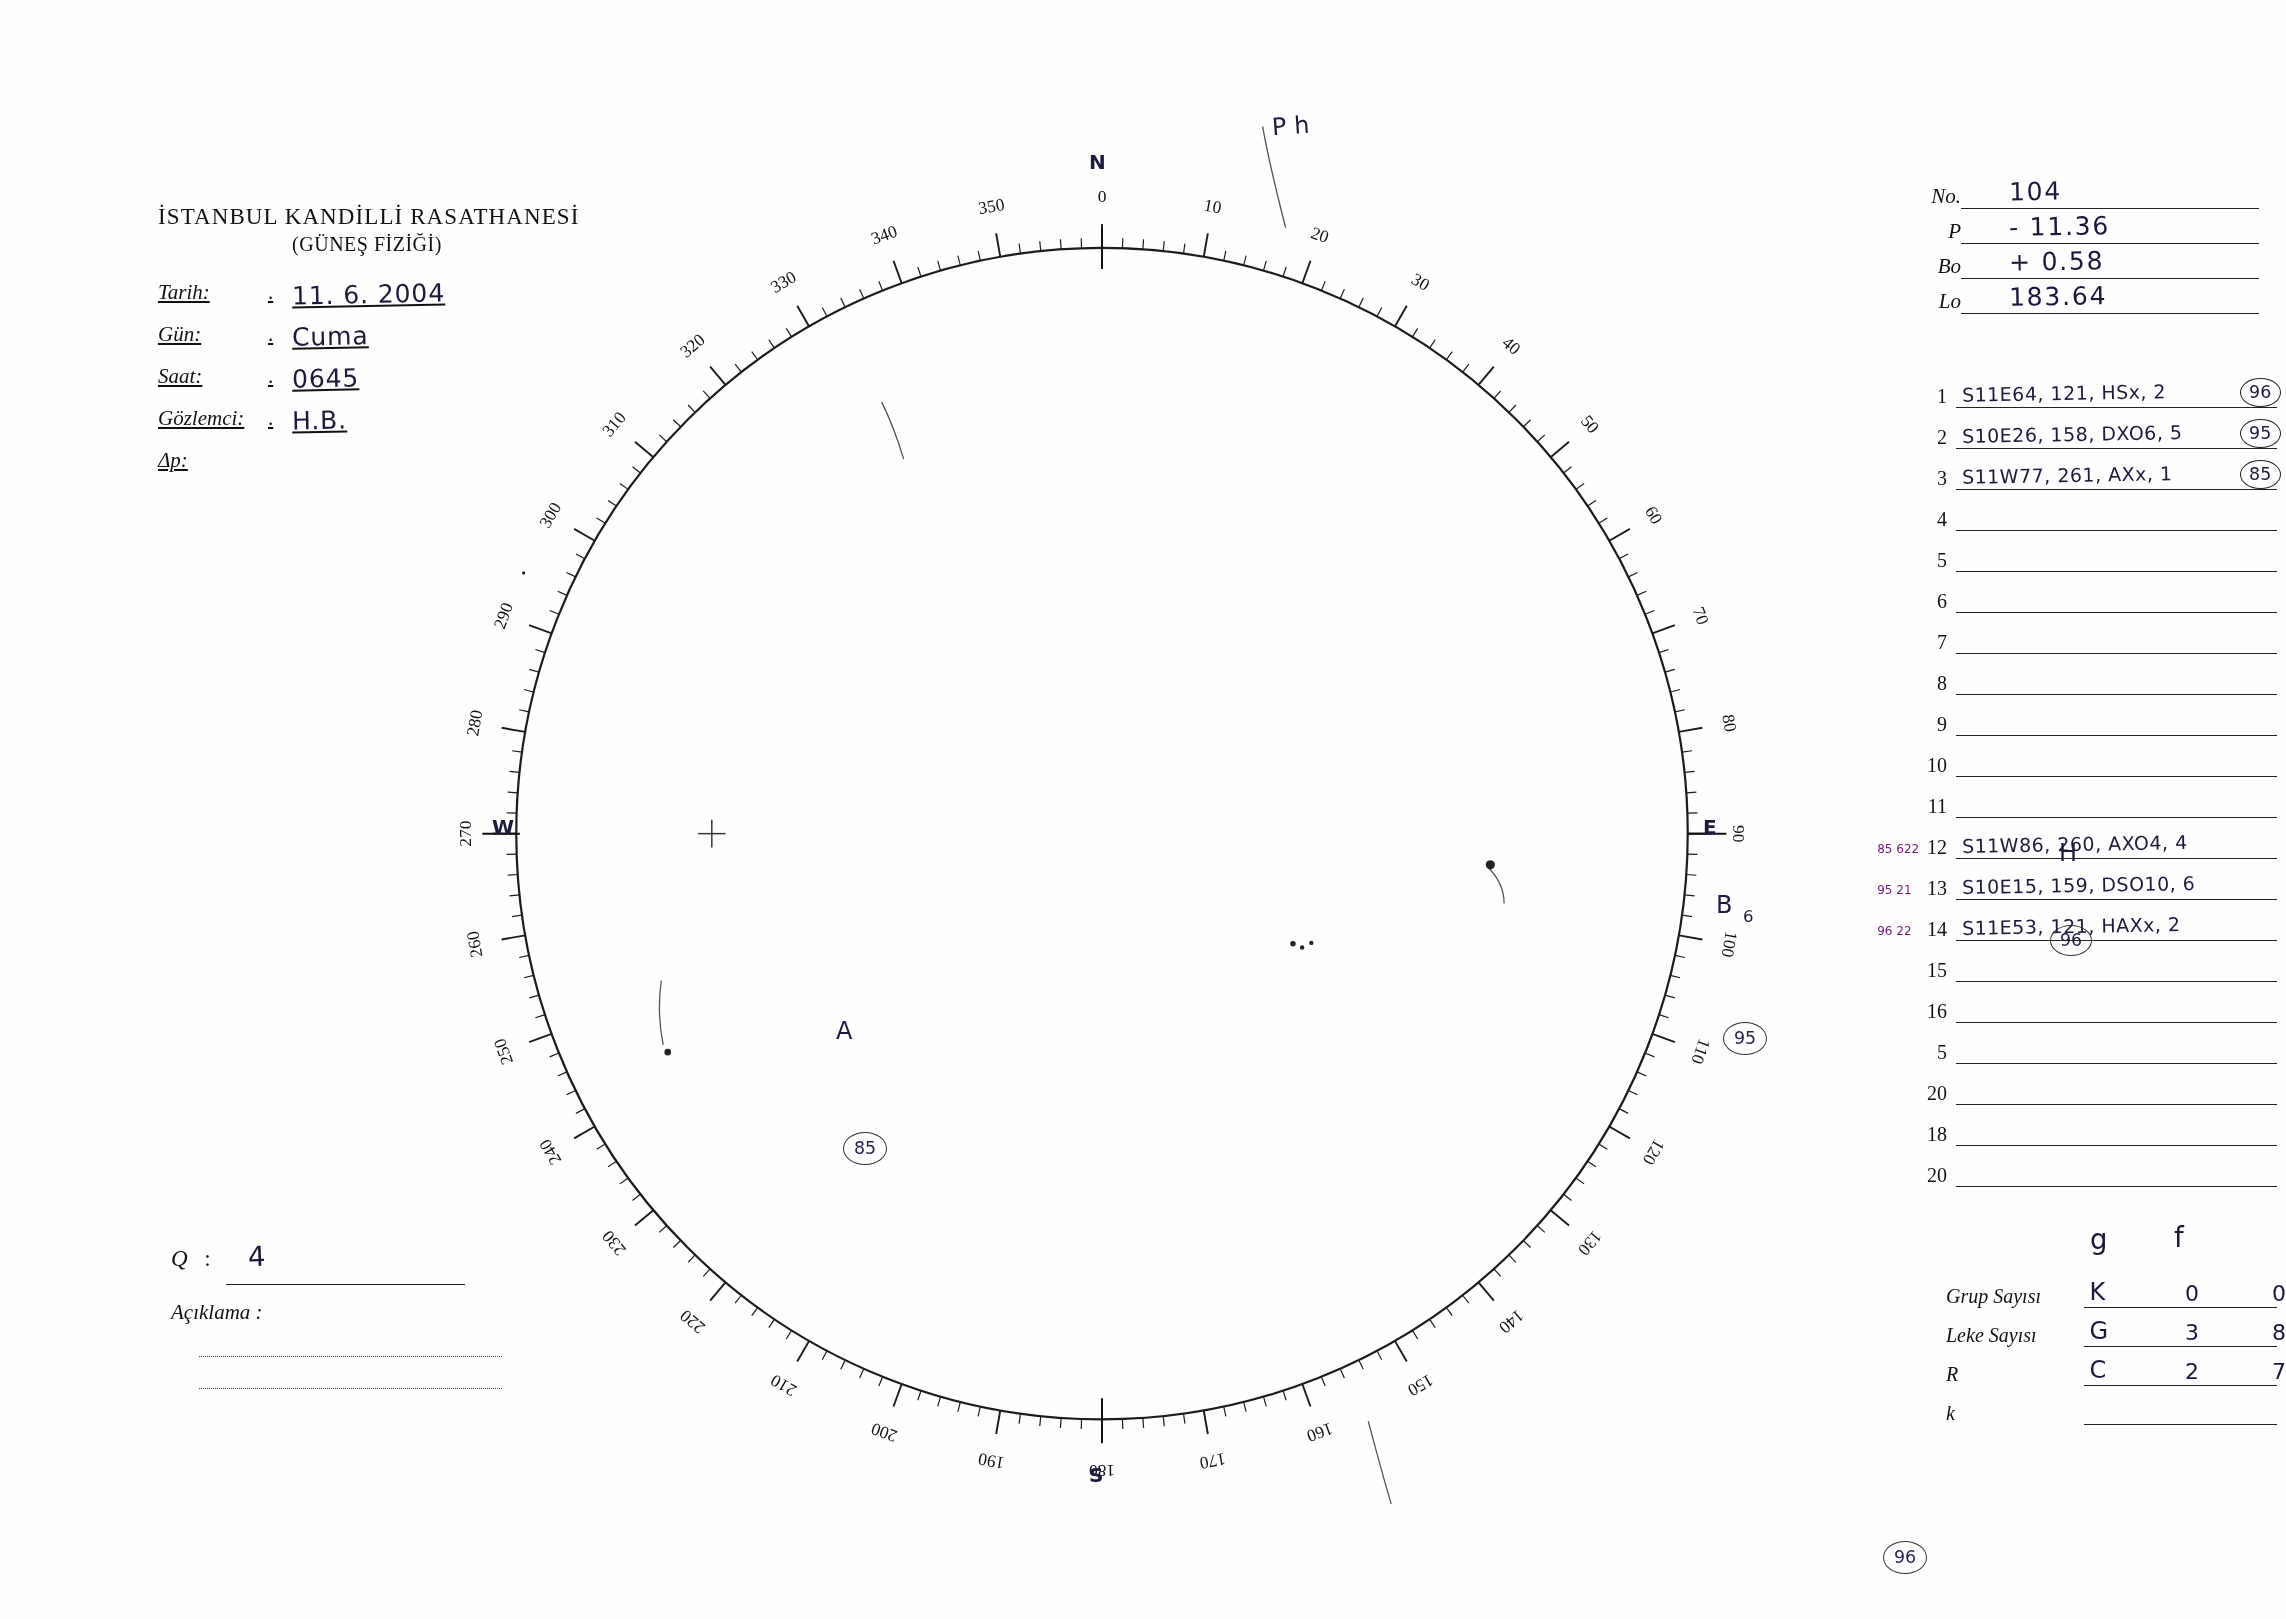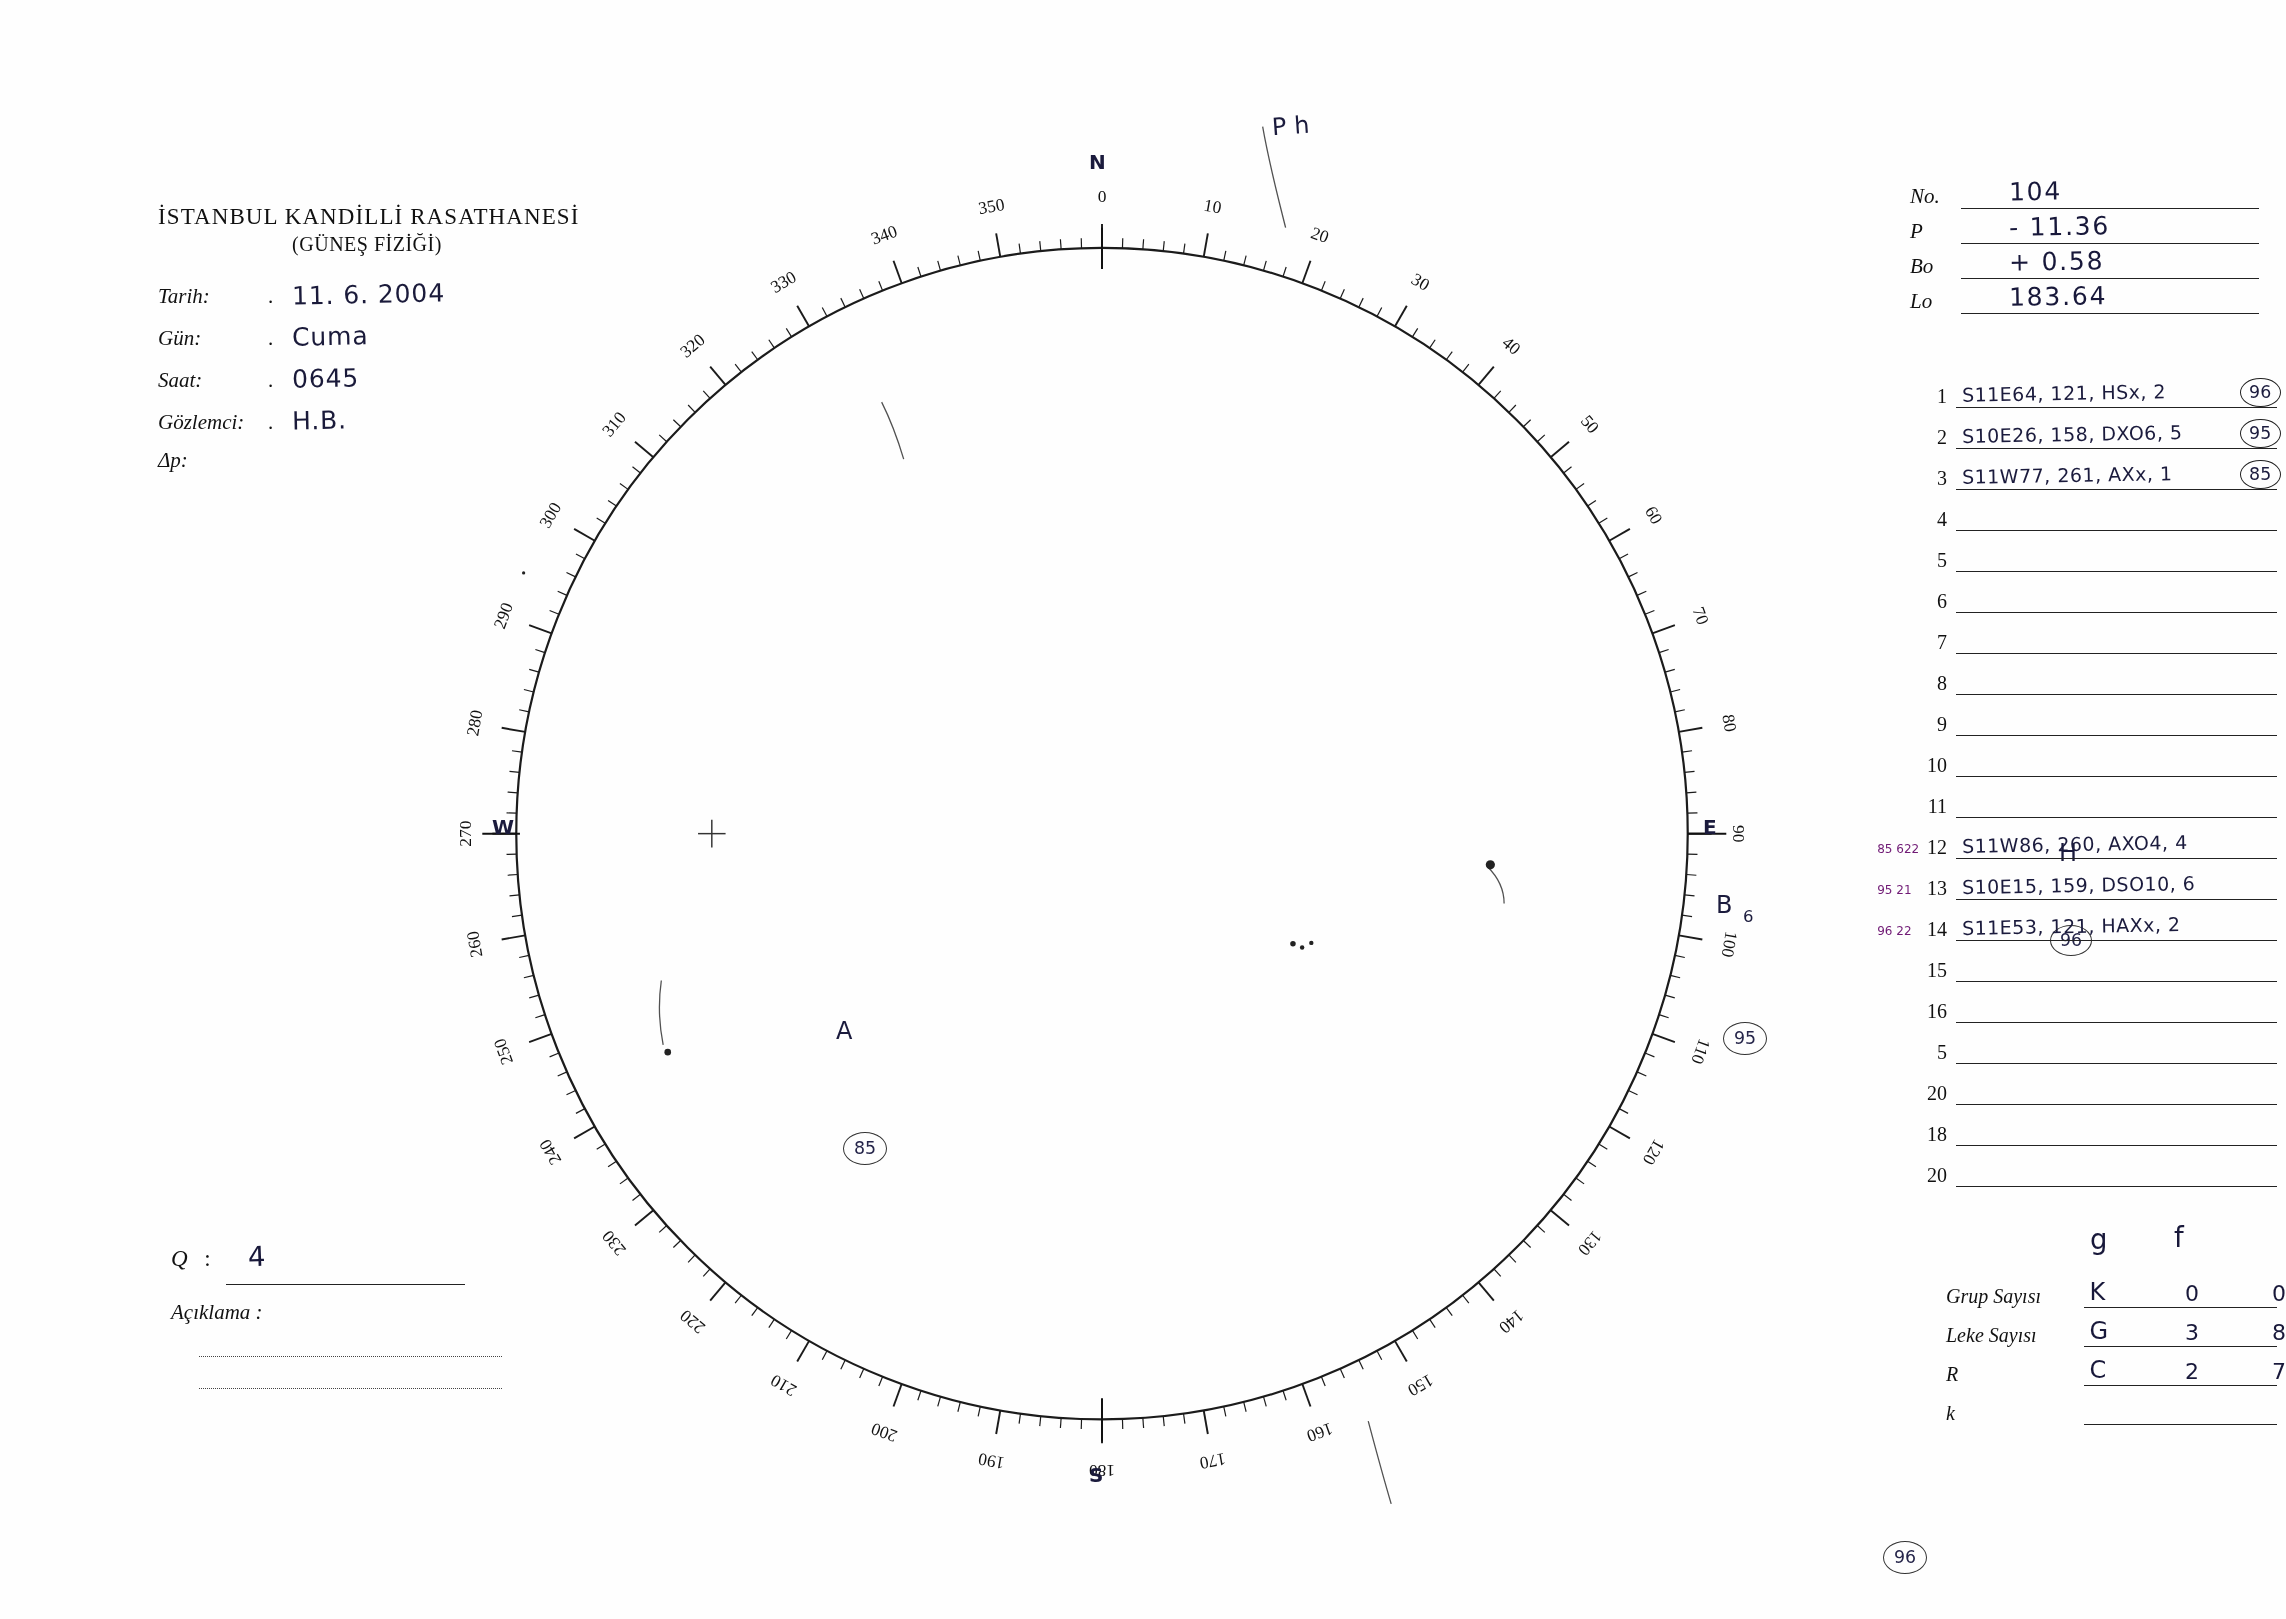--- a/index.html
+++ b/index.html
@@ -6,21 +6,21 @@
   body{width:2287px;height:1620px;position:relative;overflow:hidden;
        font-family:"Liberation Serif", serif; color:#111;}
   .sheet{position:absolute;inset:0;background:#fefefe;}
 
   
   #header-block{position:absolute;left:158px;top:204px;width:478px;}
   #obs-title{font-family:"Liberation Serif",serif;font-size:23px;letter-spacing:1.1px;
              text-align:left;white-space:nowrap;}
   #obs-subtitle{font-size:20px;text-align:center;width:418px;margin-top:2.8px;letter-spacing:0.5px;}
 
-  .field-row{display:flex;align-items:flex-end;margin-top:13px;}
+  .field-row{display:flex;align-items:flex-start;margin-top:13px;text-decoration:underline;}
   .field-label{font-style:italic;font-size:21px;width:110px;}
   .field-dots{font-size:21px;width:14.7px;}
   .field-value{font-family:"DejaVu Sans",sans-serif;font-size:25px;color:#1a1a3a;
                margin-left:9.2px;letter-spacing:0.9px;transform:rotate(-1.2deg);}
 
   
   #q-block{position:absolute;left:171px;top:1240px;width:441px;}
   #q-row{display:flex;align-items:flex-end;}
   #q-label{font-style:italic;font-size:23px;}
   #q-colon{font-size:23px;margin-left:16.5px;}
@@ -31,21 +31,21 @@
   .acik-line{margin-left:27.5px;width:303px;border-bottom:1.2px dotted #444;height:31px;}
 
   
   #disc-wrap{position:absolute;left:340px;top:99px;width:1524px;height:1506px;}
   #disc-svg{position:absolute;left:0;top:0;}
 
   .axis-label{font-family:"Liberation Serif",serif;font-size:20px;font-weight:bold;}
 
   
   #right-panel{position:absolute;left:1910px;top:174px;width:349px;}
-  .hdr-row{display:flex;align-items:flex-end;height:35px;}
+  .hdr-row{display:flex;align-items:flex-end;height:35px;text-align:right;}
   .hdr-label{font-style:italic;font-size:21px;width:51px;}
   .hdr-val{flex:1;border-bottom:1.5px solid #222;position:relative;height:27.5px;}
   .hdr-val span{position:absolute;left:48px;bottom:1.8px;font-family:"DejaVu Sans",sans-serif;
                 font-size:25px;color:#18183a;letter-spacing:1.8px;transform:rotate(-1deg);}
 
   #group-list{position:absolute;left:1910px;top:367px;width:367px;}
   .g-row{display:flex;align-items:flex-end;height:41px;position:relative;}
   .g-num{width:37px;text-align:right;font-size:20px;padding-right:9.2px;font-family:"Liberation Serif",serif;}
   .g-line{flex:1;border-bottom:1.4px solid #222;height:27.5px;position:relative;}
   .g-text{position:absolute;left:5.5px;bottom:2.8px;font-family:"DejaVu Sans",sans-serif;

